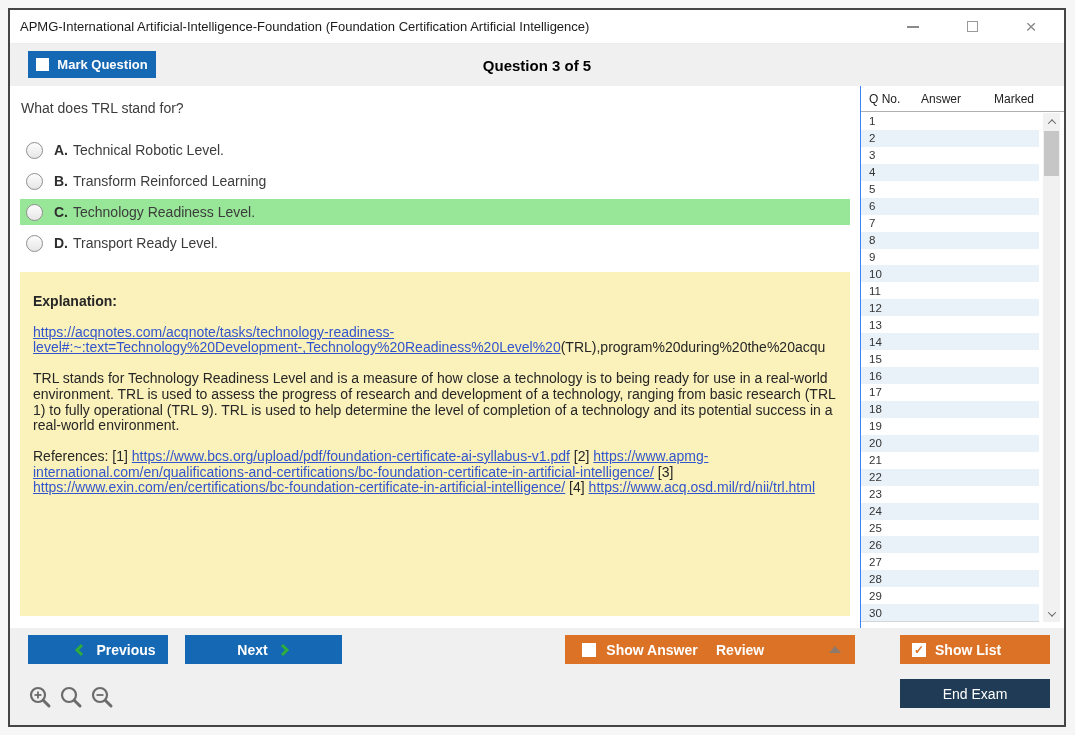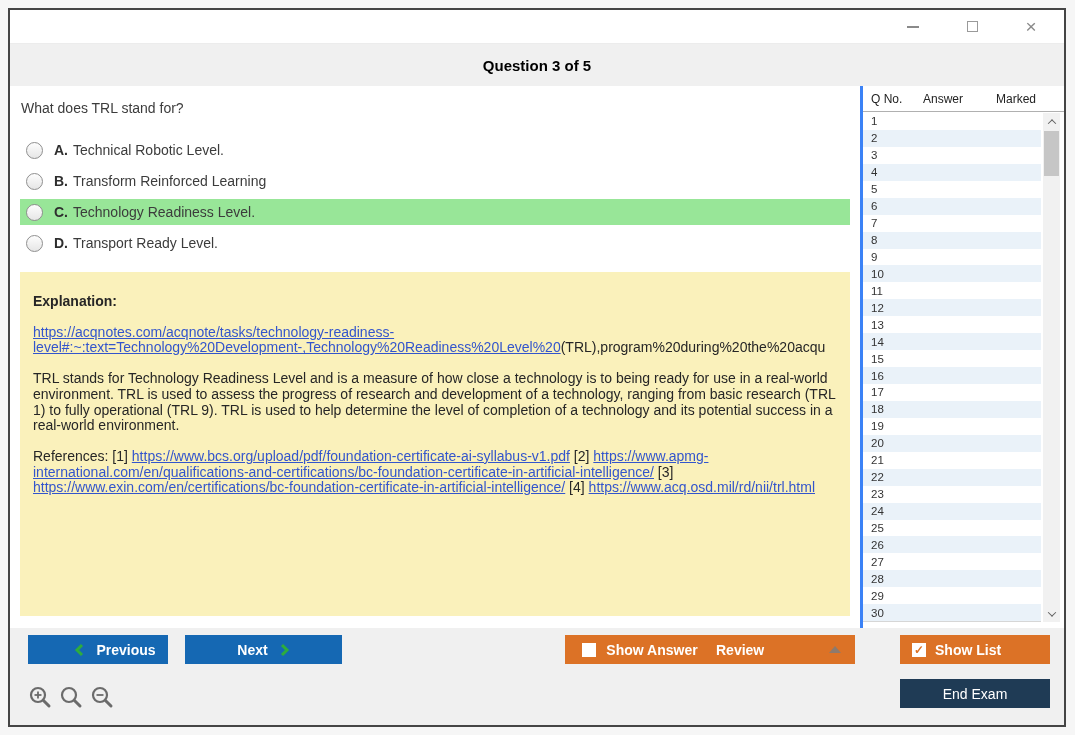--- a/index.html
+++ b/index.html
@@ -43,21 +43,21 @@
 
   
   .explanation-box { margin-top:16px; height:344px; background:#FAF1BB; padding:22px 14px 0 13px; overflow:hidden; }
   .explanation-box p { font-size:14px; line-height:15.7px; color:#262626; margin:0 0 15px 0; }
   .exp-bold { font-weight:bold; color:#1c1c1c; }
   .explanation-box a { color:#3355CC; text-decoration:underline; cursor:pointer; }
   .nowrap-clip { white-space:nowrap; overflow:hidden; }
   .refs { overflow-wrap:break-word; }
 
   
-  .list-panel { flex:1 1 auto; border-left:3px solid #3b82f6; position:relative; background:#fff; }
+  .list-panel { flex:1 1 auto; border-left:1px solid #3b82f6; position:relative; background:#fff; }
   .list-header { height:26px; border-bottom:1px solid #b0b0b0; display:flex; align-items:center; font-size:12px; color:#222; }
   .lh-qno { margin-left:8px; width:52px; }
   .lh-answer { width:73px; }
   .lh-marked { }
   .list-body { position:absolute; left:0; top:27px; width:178px; height:509px; overflow:hidden; border-bottom:1px solid #d6d6d6; }
   .qrow { height:16.95px; display:flex; align-items:center; font-size:11.5px; color:#333; cursor:pointer; }
   .qrow.alt { background:#EAF2F9; }
   .qnum { padding-left:8px; }
 
   
@@ -90,34 +90,39 @@
     border-bottom:7px solid #8d7a6d; }
   .zoom-tools { position:absolute; left:18px; top:57px; display:flex; gap:7px; }
   .zoom-tools svg { cursor:pointer; }
 </style>
 </head>
 <body>
 
 <div class="window">
 
   <div class="titlebar">
+    <span class="title-text">APMG-International Artificial-Intelligence-Foundation (Foundation Certification Artificial Intelligence)</span>
     <div class="win-controls">
       <span class="wc">
           <span class="min-glyph"></span>
         </span>
       <span class="wc">
           <span class="max-glyph"></span>
         </span>
       <span class="wc">
           <span class="close-glyph">×</span>
         </span>
     </div>
   </div>
 
   <div class="headerbar">
+    <div class="mark-btn">
+      <span class="cbx"></span>
+      <span class="lbl">Mark Question</span>
+    </div>
     <div class="q-counter">Question 3 of 5</div>
   </div>
 
   <div class="content">
 
     <div class="question-area">
       <div class="question-text">What does TRL stand for?</div>
 
       <div class="options">
         <div class="option">

